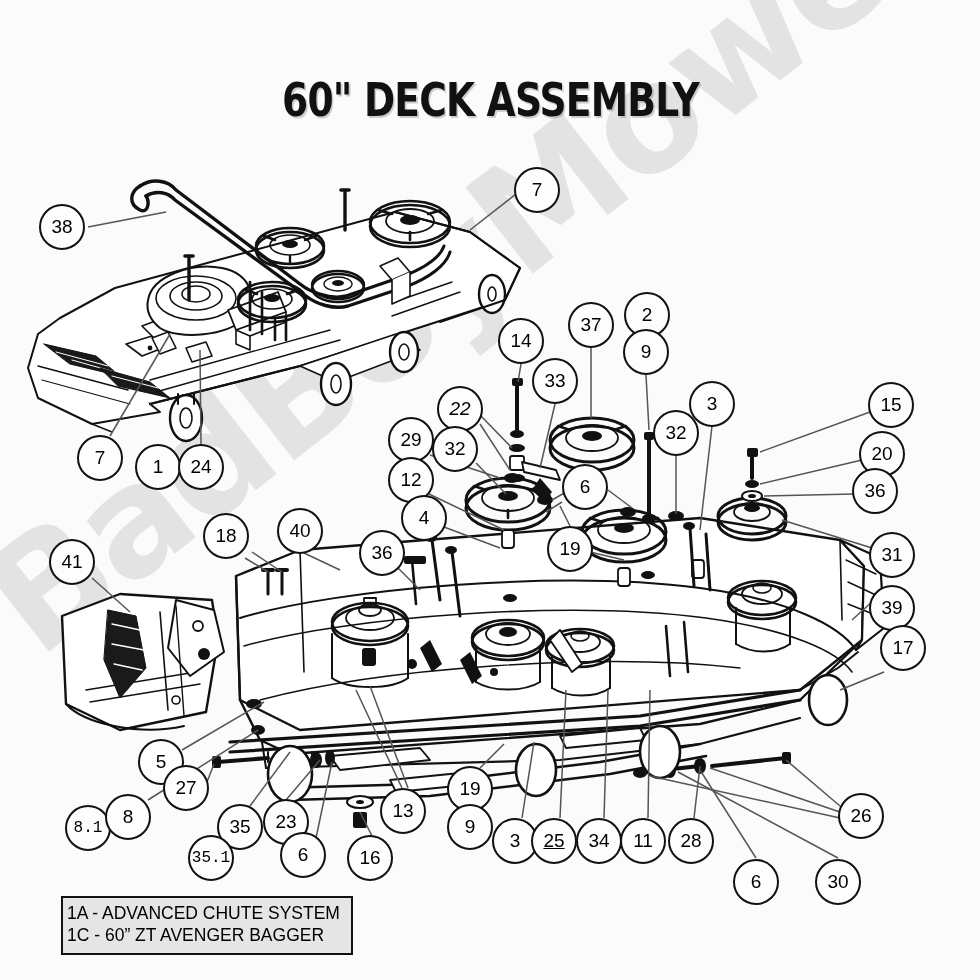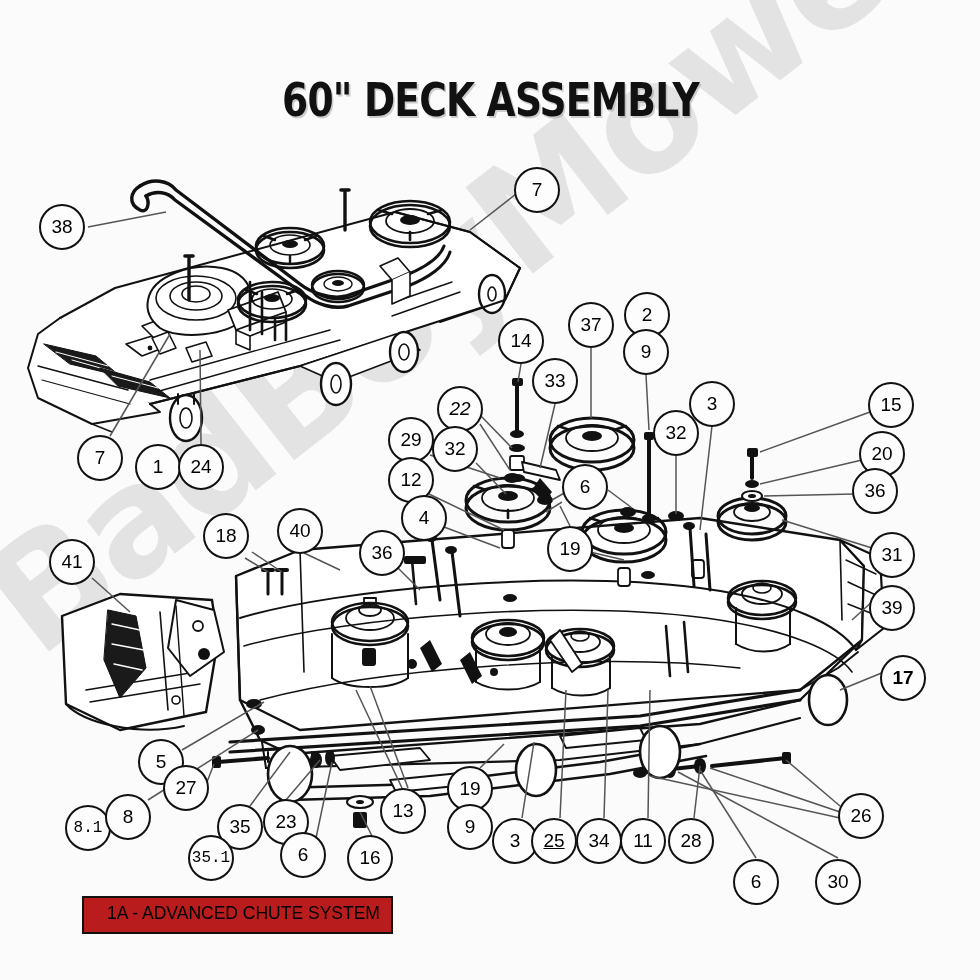--- a/index.html
+++ b/index.html
@@ -63,23 +63,23 @@
     font-family:"Liberation Sans",sans-serif;
     font-size:19px;color:#000;
     box-sizing:border-box;
     width:46px;height:46px;
     margin-left:-23px;margin-top:-23px;
   }
   .callout.small{font-size:16px;font-family:Liberation Mono, monospace;}
 
   
   #legend{
-    position:absolute;left:82px;top:896px;
-    border:2.5px solid #111;background:#b91c1c;
-    padding:5px 11px 7px 23px;
+    position:absolute;left:61px;top:896px;
+    border:2.5px solid #111;background:#e5e5e5;
+    padding:5px 11px 7px 4px;
     z-index:7;
   }
   #legend div{
     font-family:"Liberation Sans",sans-serif;
     font-size:17.5px;color:#000;
     line-height:1.23;white-space:nowrap;
   }
 </style>
 </head>
 <body>
@@ -502,21 +502,21 @@
       <div class="callout" style="left: 424px; top: 518px;">4</div>
       <div class="callout" style="left: 585px; top: 487px;">6</div>
       <div class="callout" style="left: 570px; top: 549px;">19</div>
       <div class="callout" style="left: 676px; top: 433px;">32</div>
       <div class="callout" style="left: 712px; top: 404px;">3</div>
       <div class="callout" style="left: 891px; top: 405px;">15</div>
       <div class="callout" style="left: 882px; top: 454px;">20</div>
       <div class="callout" style="left: 875px; top: 491px;">36</div>
       <div class="callout" style="left: 892px; top: 555px;">31</div>
       <div class="callout" style="left: 892px; top: 608px;">39</div>
-      <div class="callout" style="left: 903px; top: 678px; font-weight: bold;">17</div>
+      <div class="callout" style="left: 903px; top: 648px;">17</div>
       <div class="callout" style="left: 72px; top: 562px;">41</div>
       <div class="callout" style="left: 226px; top: 536px;">18</div>
       <div class="callout" style="left: 300px; top: 531px;">40</div>
       <div class="callout" style="left: 382px; top: 553px;">36</div>
       <div class="callout" style="left: 161px; top: 762px;">5</div>
       <div class="callout small" style="left: 88px; top: 828px;">8.1</div>
       <div class="callout" style="left: 128px; top: 817px;">8</div>
       <div class="callout" style="left: 186px; top: 788px;">27</div>
       <div class="callout" style="left: 240px; top: 827px;">35</div>
       <div class="callout small" style="left: 211px; top: 858px;">35.1</div>
@@ -531,15 +531,16 @@
       <div class="callout" style="left: 599px; top: 841px;">34</div>
       <div class="callout" style="left: 643px; top: 841px;">11</div>
       <div class="callout" style="left: 691px; top: 841px;">28</div>
       <div class="callout" style="left: 861px; top: 816px;">26</div>
       <div class="callout" style="left: 756px; top: 882px;">6</div>
       <div class="callout" style="left: 838px; top: 882px;">30</div>
     </div>
 
   <div id="legend">
     <div>1A - ADVANCED CHUTE SYSTEM</div>
+    <div>1C - 60” ZT AVENGER BAGGER</div>
   </div>
 
 </div>
 
 </body></html>

